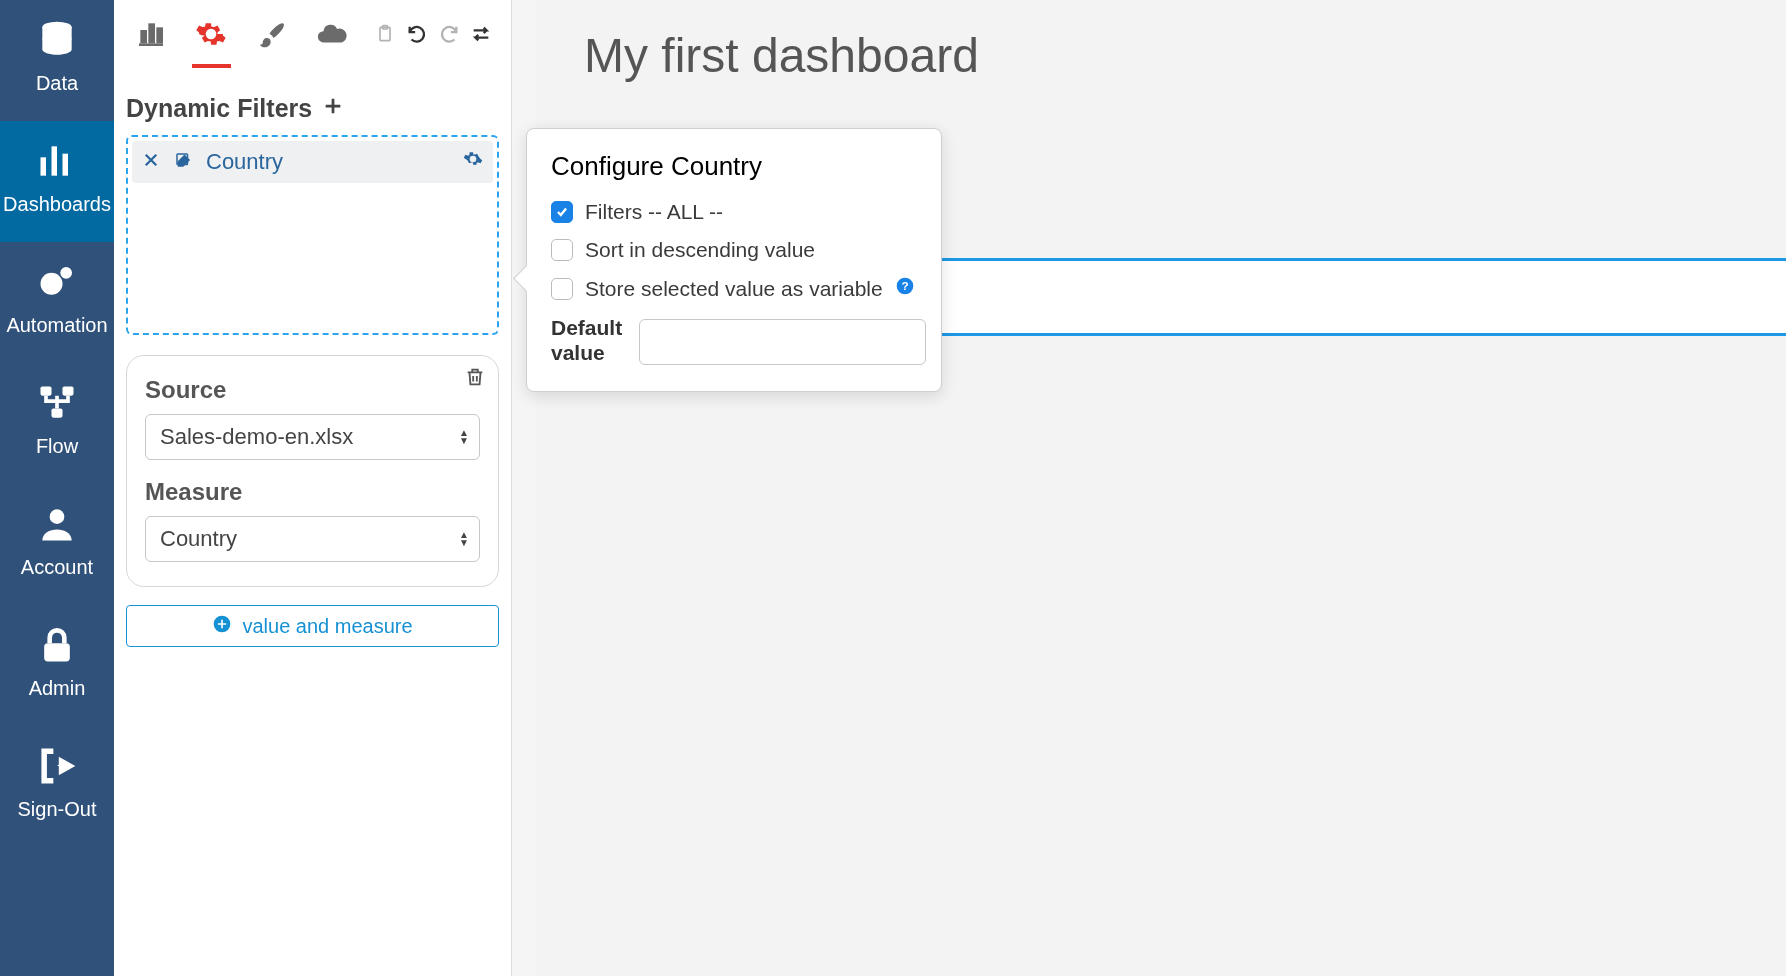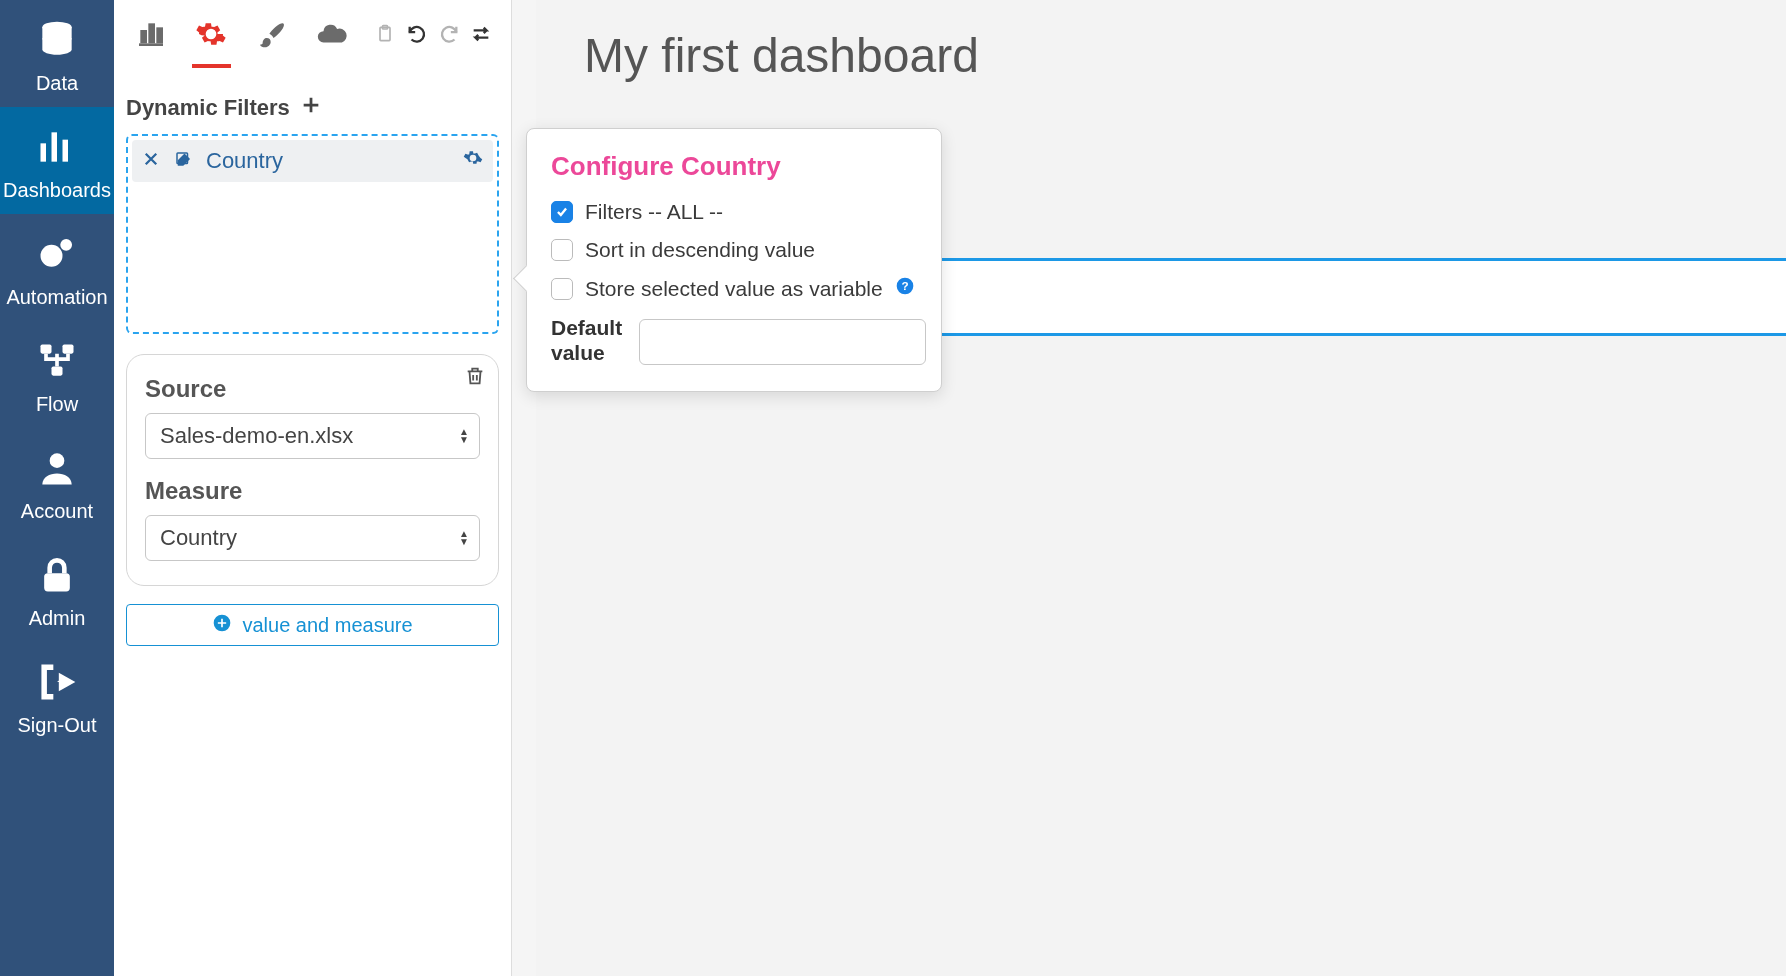--- a/index.html
+++ b/index.html
@@ -20,21 +20,21 @@
     background: #30517a;
     color: #fff;
     display: flex;
     flex-direction: column;
     align-items: stretch;
   }
   .nav-item {
     display: flex;
     flex-direction: column;
     align-items: center;
-    padding: 18px 0 12px;
+    padding: 18px 0 26px;
     cursor: pointer;
     text-align: center;
   }
   .nav-item svg { width: 44px; height: 44px; }
   .nav-item.active { background: #0369a1; }
   .nav-label { font-size: 20px; margin-top: 6px; color: #fff; }
 
   
   .config-panel {
     position: absolute;
@@ -62,21 +62,21 @@
   .tb-btn.active { color: #e4342b; }
   .tb-btn.active::after {
     content: "";
     position: absolute; left: 2px; right: 2px; bottom: -6px;
     height: 4px; background: #e4342b;
   }
   .tb-small-group { display:flex; gap:4px; margin-left:auto; }
   .tb-small { width:28px; height:28px; display:flex; align-items:center; justify-content:center; color:#6b6b6b; cursor:pointer; }
 
   .section-title {
-    font-size: 22px; font-weight: 600; color: #444;
+    font-size: 25px; font-weight: 600; color: #444;
     display: flex; align-items: center; gap: 10px;
     margin: 28px 0 12px 0;
   }
 
   .filter-list {
     border: 2px dashed #2aa4ef;
     border-radius: 6px;
     min-height: 200px;
     padding: 4px;
   }
@@ -168,21 +168,21 @@
     padding: 22px 24px 26px;
     z-index: 50;
   }
   .popover::before {
     content:"";
     position:absolute; left:-10px; top:140px;
     width:18px; height:18px; background:#fff;
     border-left:1px solid #cfcfcf; border-bottom:1px solid #cfcfcf;
     transform: rotate(45deg);
   }
-  .popover h3 { font-size:26px; font-weight:700; color:#ec4899; margin-bottom:18px; }
+  .popover h3 { font-size:26px; font-weight:400; color:#000000; margin-bottom:18px; }
   .chk-row { display:flex; align-items:center; gap:12px; font-size:21px; color:#3a3a3a; margin:14px 0; }
   .chk {
     width:22px; height:22px; border:1.5px solid #bbb; border-radius:5px;
     display:flex; align-items:center; justify-content:center; cursor:pointer;
   }
   .chk.checked { background:#1982e6; border-color:#1982e6; }
   .chk.checked svg { color:#fff; }
   .help { color:#1982e6; cursor:pointer; }
   .dv-row { display:flex; align-items:flex-end; gap:18px; margin-top:14px; }
   .dv-label { font-size:21px; font-weight:600; color:#333; width:70px; line-height:1.2; }

